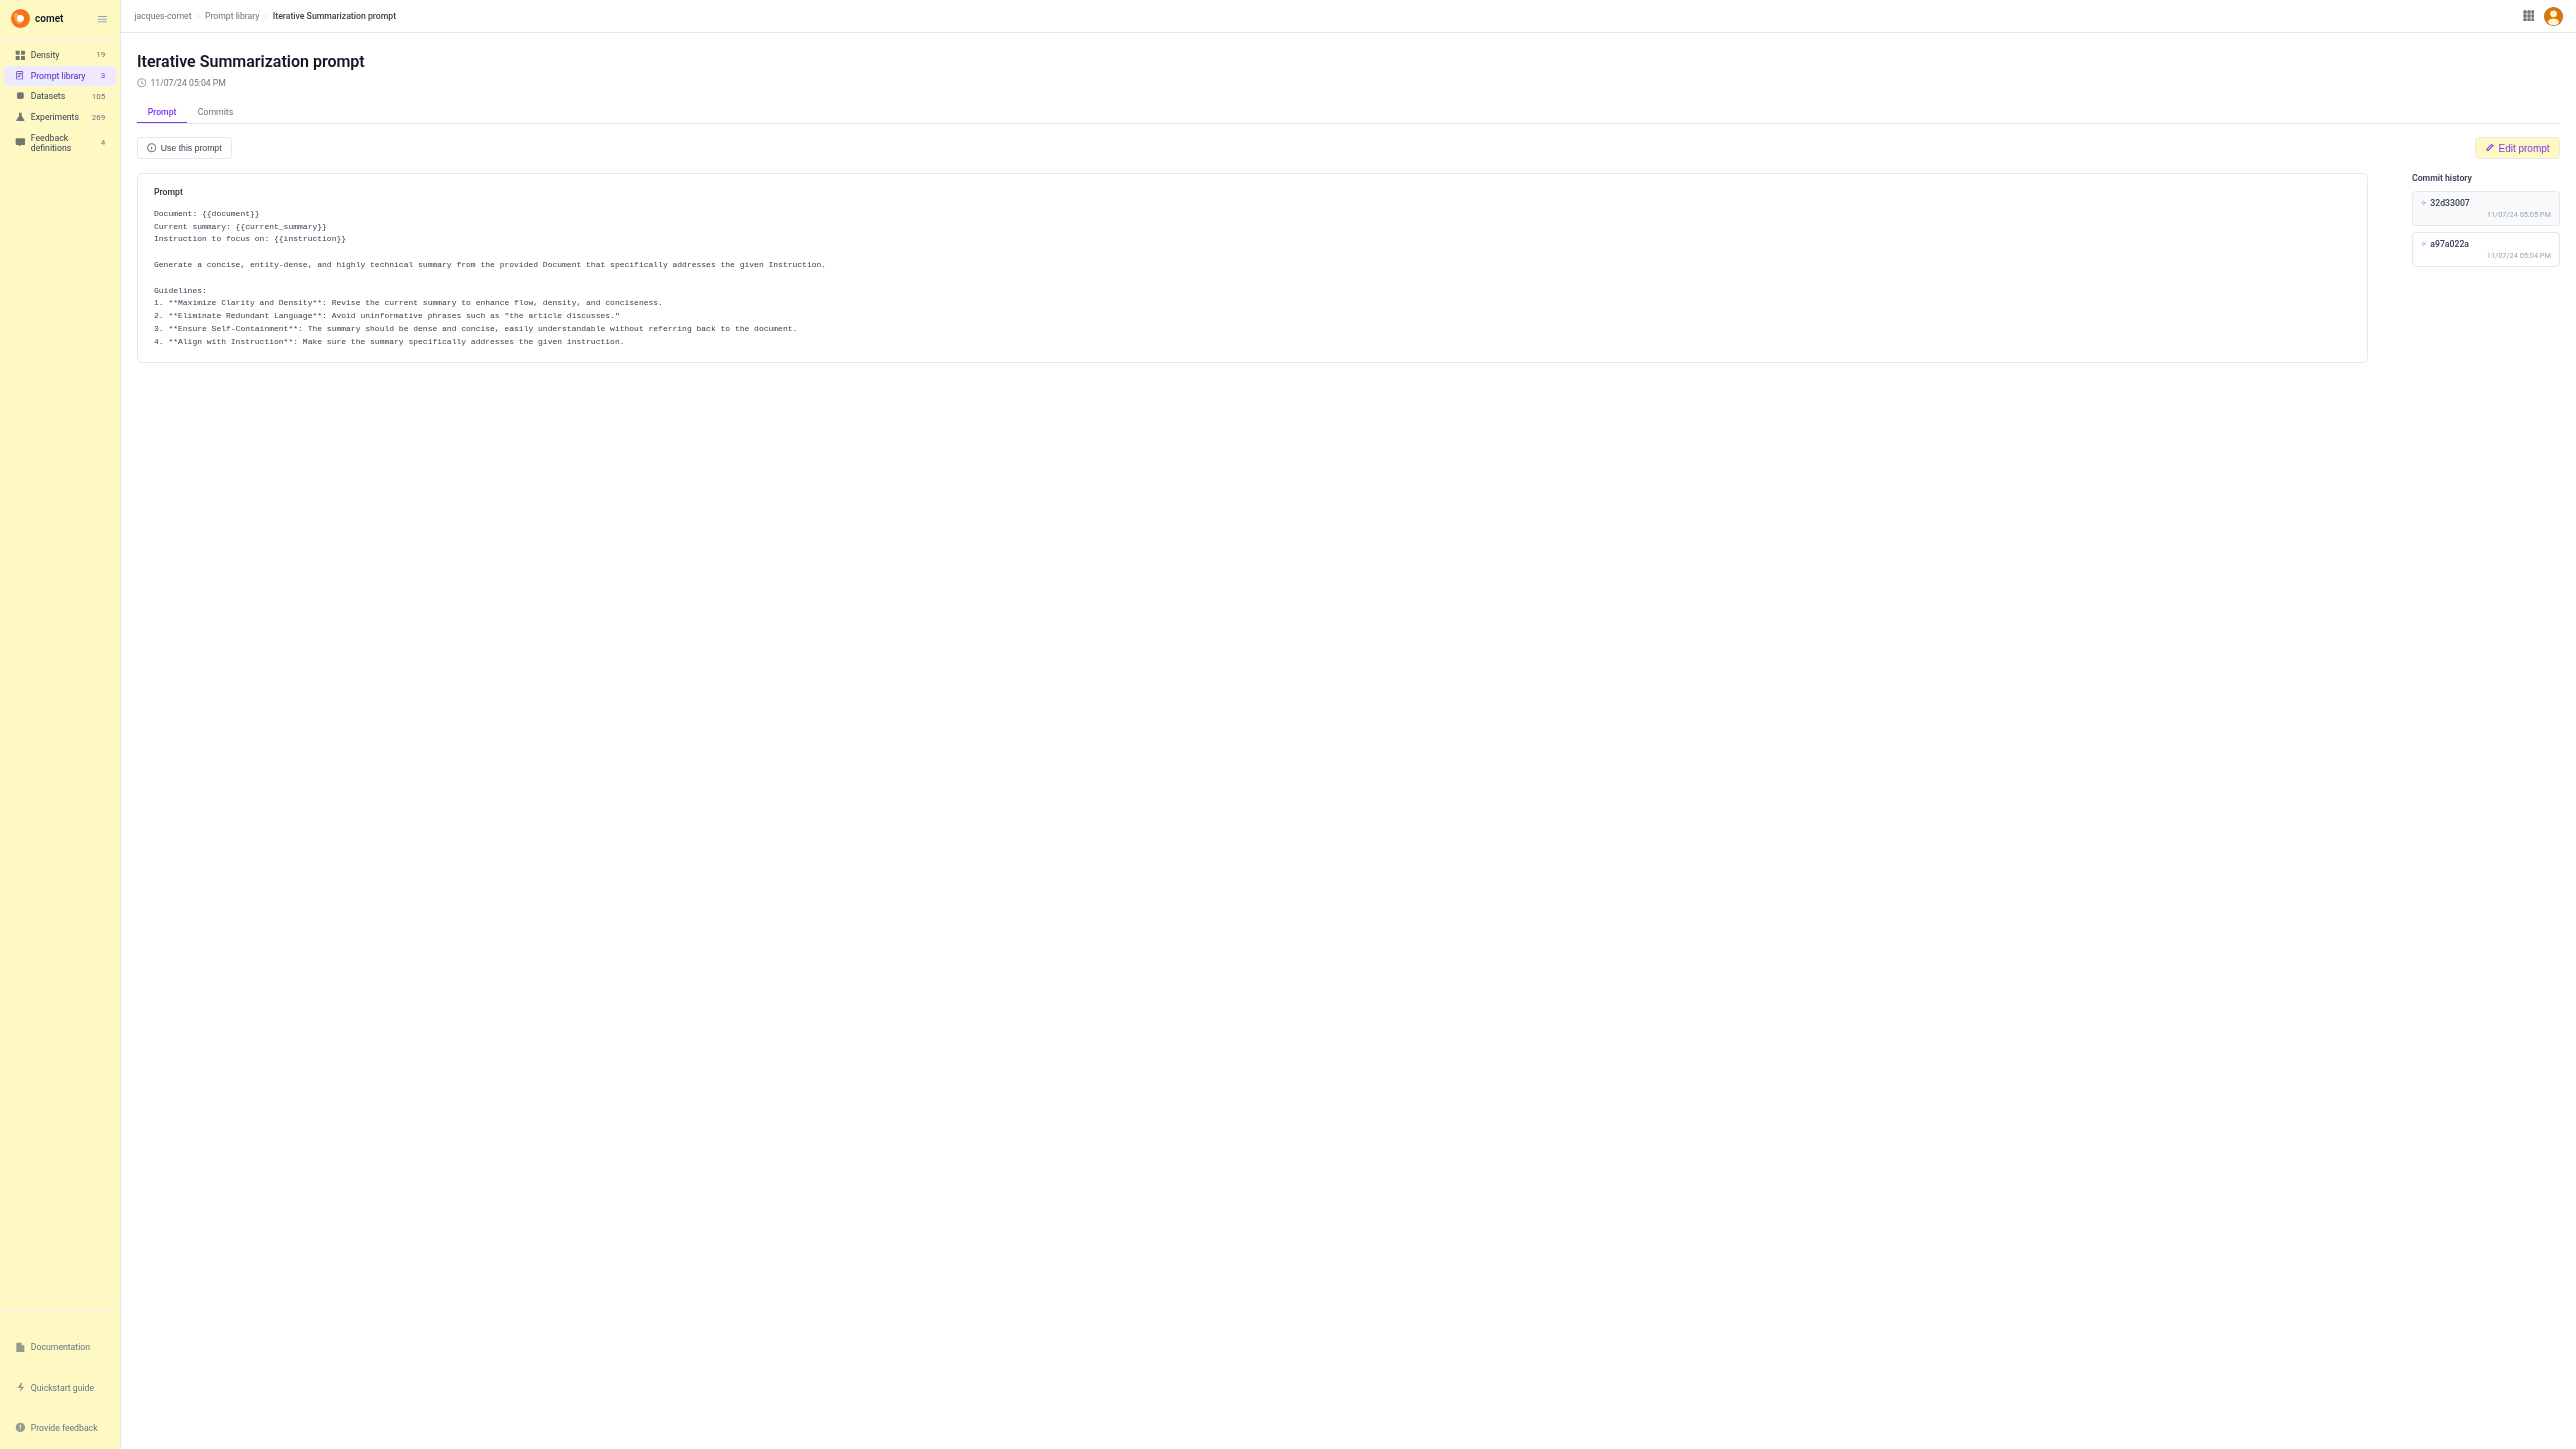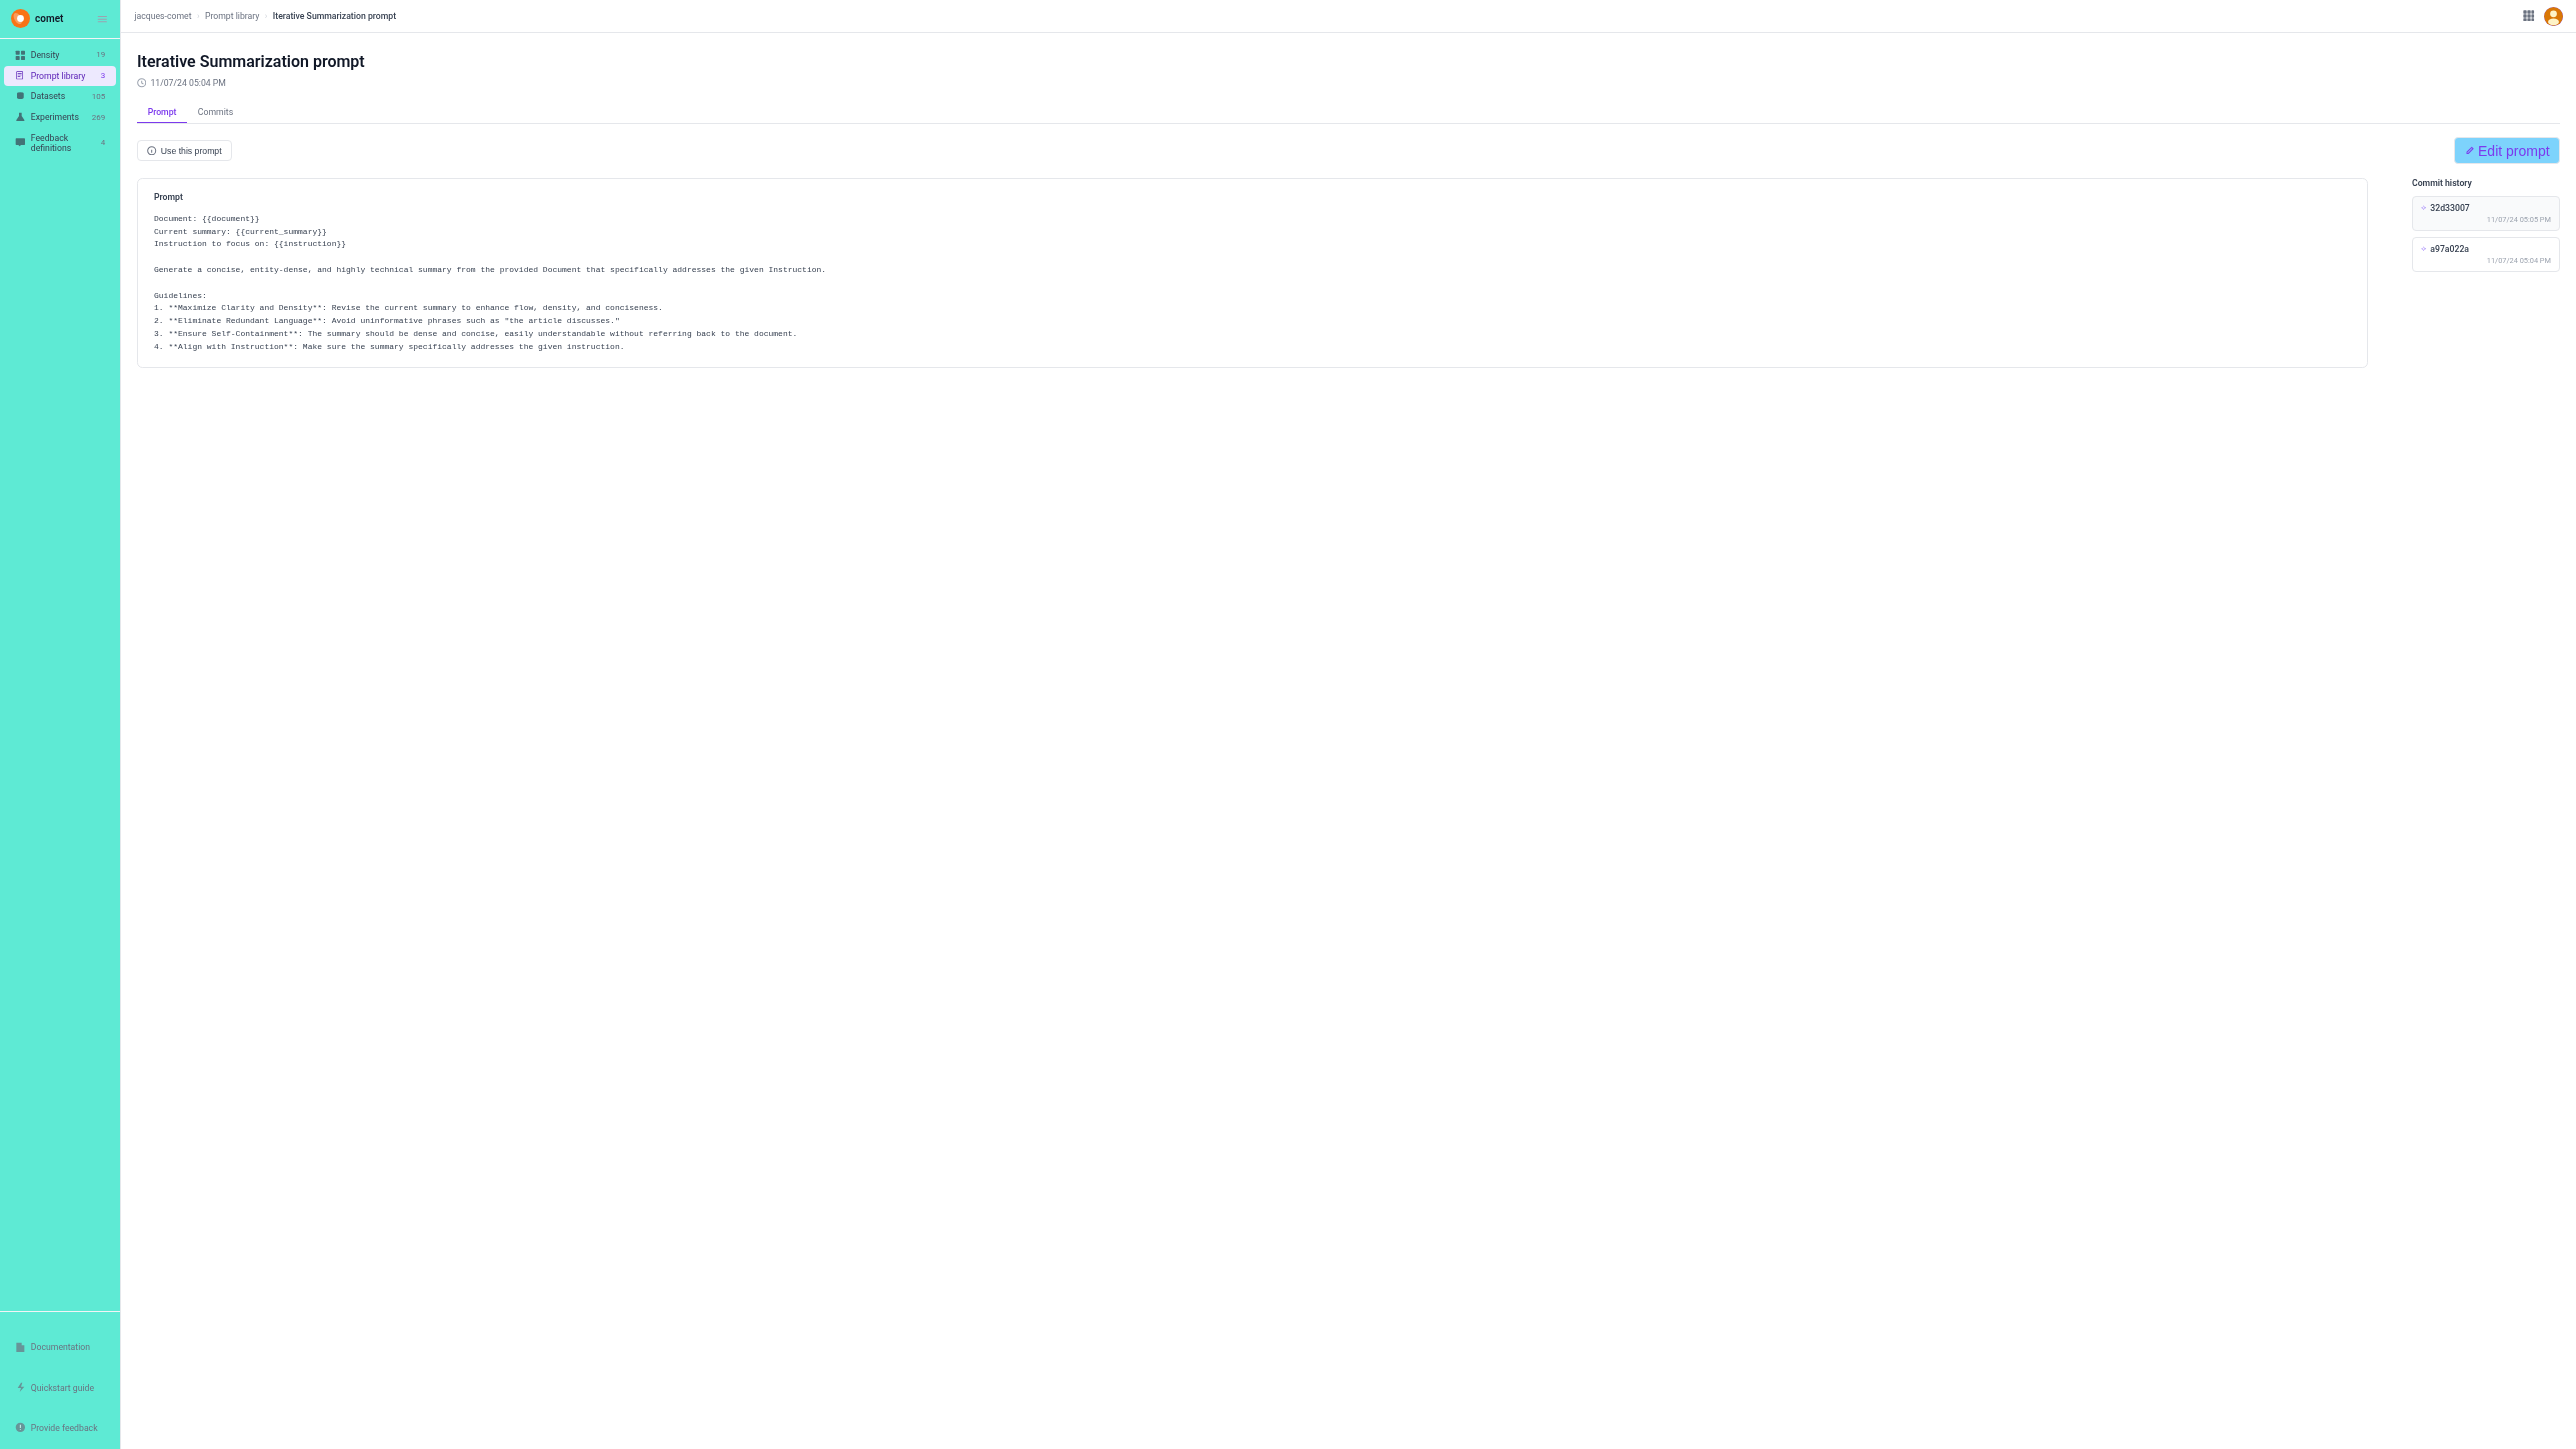--- a/index.html
+++ b/index.html
@@ -2,21 +2,21 @@
 <html style="font-size:10.7px"><head>
   <meta charset="utf-8">
   <style>
     * { box-sizing: border-box; margin: 0; padding: 0; }
     body { font-family: -apple-system, BlinkMacSystemFont, 'Segoe UI', Roboto, sans-serif; background: #fff; color: #1a1a1a; font-size: 9.4px; display: flex; height: 100vh; overflow: hidden; }
 
     
     .sidebar {
       width: 121px;
       min-width: 121px;
-      background: #5eead4;
+      background: #fef9c3;
       border-right: 0.7px solid #e5e7eb;
       display: flex;
       flex-direction: column;
       height: 100vh;
       padding: 0;
     }
     .sidebar-logo {
       display: flex;
       align-items: center;
       gap: 5.4px;
@@ -182,23 +182,23 @@
       font-size: 8.7px;
       cursor: pointer;
     }
     .btn-edit-prompt {
       display: flex;
       align-items: center;
       gap: 4px;
       padding: 4.7px 9.4px;
       border: 0.7px solid #e5e7eb;
       border-radius: 4px;
-      background: #7dd3fc;
-      color: #374151;
-      font-size: 14px;
+      background: #fef9c3;
+      color: #374151;
+      font-size: 10px;
       cursor: pointer;
     }
 
     
     .prompt-area {
       display: flex;
       gap: 16px;
       align-items: flex-start;
     }
     .prompt-card {

